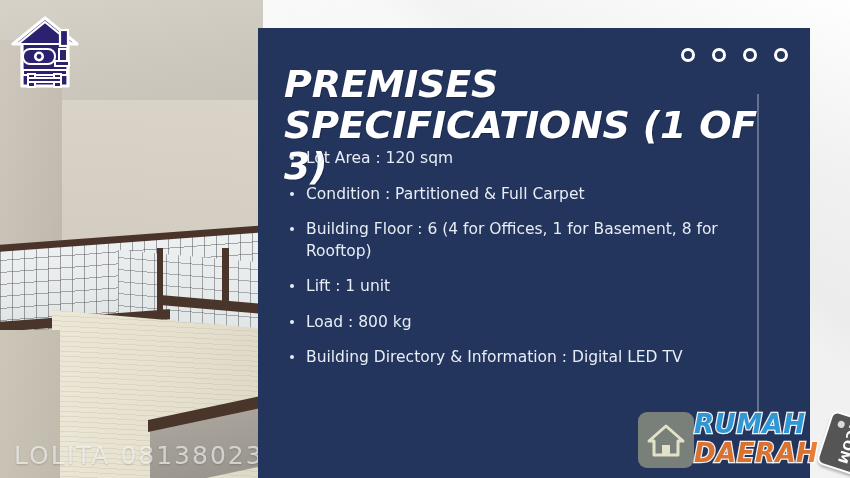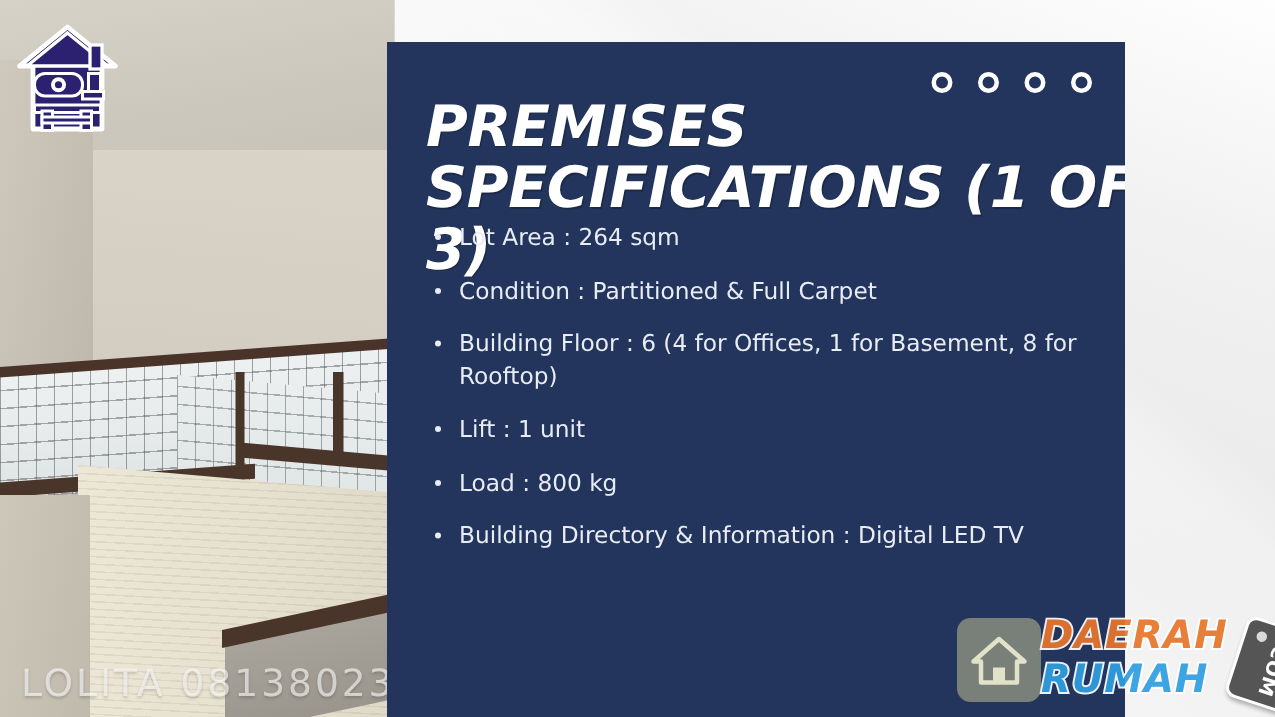--- a/index.html
+++ b/index.html
@@ -109,21 +109,21 @@
     text-shadow:0 1px 2px rgba(0,0,0,.18);
     white-space:nowrap;
     font-family:"DejaVu Sans", sans-serif;
   }
 
   
   .logo{position:absolute;left:10px;top:14px;width:70px;height:80px;}
 
   
   .panel{
-    position:absolute;left:258px;top:28px;width:492px;height:450px;
+    position:absolute;left:258px;top:28px;width:552px;height:450px;
     background:#23355c;
     overflow:hidden;
   }
   .panel-vline{
     position:absolute;left:499px;top:66px;width:2px;height:318px;
     background:rgba(255,255,255,.30);
   }
   .dots{
     position:absolute;right:22px;top:20px;display:flex;gap:17px;align-items:center;
   }
@@ -255,38 +255,38 @@
     </div>
 
     <div class="panel-vline"></div>
 
     <div class="title">
       <span class="l1">PREMISES</span>
       <span class="l2">SPECIFICATIONS (1 OF 3)</span>
     </div>
 
     <ul class="speclist">
-      <li>Lot Area : 264 sqm</li>
+      <li>Lot Area : 120 sqm</li>
       <li>Condition : Partitioned &amp; Full Carpet</li>
       <li>Building Floor : 6 (4 for Offices, 1 for Basement, 8 for Rooftop)</li>
       <li>Lift : 1 unit</li>
       <li>Load : 800 kg</li>
       <li>Building Directory &amp; Information : Digital LED TV</li>
     </ul>
   </div>
 
   <div class="rd">
     <div class="rd-box">
       <svg viewBox="0 0 40 36" width="40" height="36" aria-hidden="true">
         <path d="M20 4 L37 19 L32 19 L32 33 L8 33 L8 19 L3 19 Z" fill="none" stroke="#f2f0d2" stroke-width="3" stroke-linejoin="round"></path>
         <rect x="16" y="23" width="8" height="10" fill="#f2f0d2"></rect>
       </svg>
     </div>
     <div class="rd-words">
+      <div class="rd-line rd-1">RUMAH</div>
       <div class="rd-line rd-2">DAERAH</div>
-      <div class="rd-line rd-1">RUMAH</div>
     </div>
     <div class="rd-tag">
       <span>.COM</span>
     </div>
   </div>
 
 </div>
 
 </body></html>

